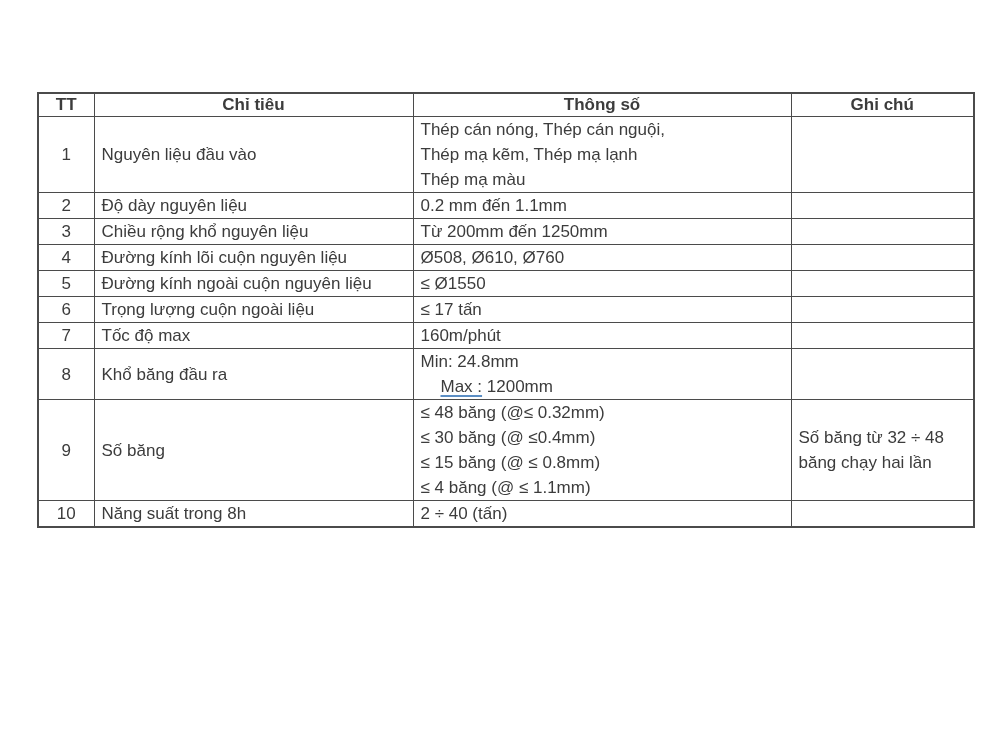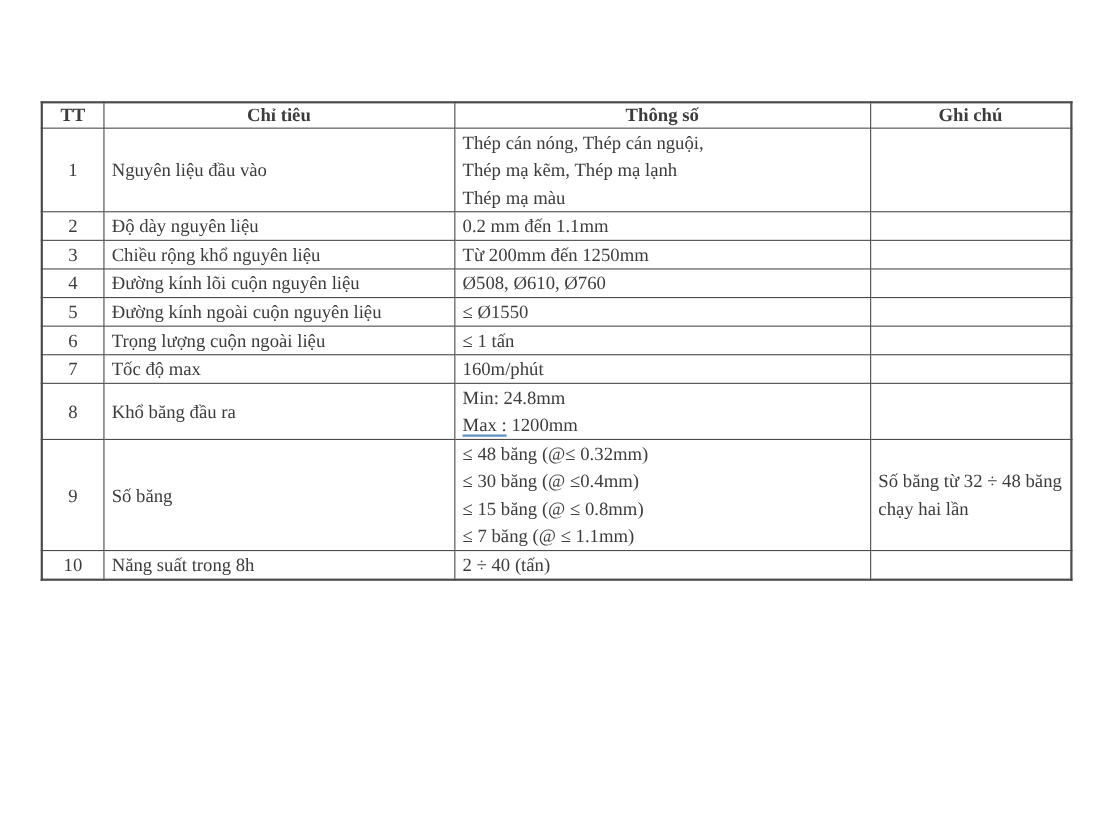--- a/index.html
+++ b/index.html
@@ -17,21 +17,20 @@
     color: #3c3c3c;
   }
   table.spec {
     position: absolute;
     left: 37px;
     top: 92px;
     border-collapse: collapse;
     table-layout: fixed;
     width: 936px;
     font-size: 17px;
-    font-family: Liberation Serif, serif;
   }
   table.spec, table.spec th, table.spec td {
     border: 1.6px solid #4b4b4b;
   }
   table.spec { border-width: 2px; }
   th {
     font-weight: bold;
     text-align: center;
     height: 22px;
     line-height: 22px;
@@ -46,20 +45,21 @@
   td.tt {
     text-align: center;
     padding: 0;
   }
   td.val div { line-height: 25px; }
   .u-blue {
     text-decoration: underline;
     text-decoration-color: #5b8ec4;
     text-decoration-thickness: 2px;
     text-underline-offset: 3px;
+    margin-left: 20px;
   }
 </style>
 </head>
 <body>
 
 <div class="page">
   <table class="spec">
     <colgroup>
       <col style="width:56px">
       <col style="width:319px">
@@ -114,21 +114,21 @@
           <td>Đường kính ngoài cuộn nguyên liệu</td>
           <td class="val">
             <div>≤ Ø1550</div>
           </td>
           <td></td>
         </tr>
         <tr>
           <td class="tt">6</td>
           <td>Trọng lượng cuộn ngoài liệu</td>
           <td class="val">
-            <div>≤ 1 tấn</div>
+            <div>≤ 17 tấn</div>
           </td>
           <td></td>
         </tr>
         <tr>
           <td class="tt">7</td>
           <td>Tốc độ max</td>
           <td class="val">
             <div>160m/phút</div>
           </td>
           <td></td>
@@ -142,21 +142,21 @@
           </td>
           <td></td>
         </tr>
         <tr>
           <td class="tt">9</td>
           <td>Số băng</td>
           <td class="val">
             <div>≤ 48 băng (@≤ 0.32mm)</div>
             <div>≤ 30 băng (@ ≤0.4mm)</div>
             <div>≤ 15 băng (@ ≤ 0.8mm)</div>
-            <div>≤ 7 băng (@ ≤ 1.1mm)</div>
+            <div>≤ 4 băng (@ ≤ 1.1mm)</div>
           </td>
           <td>Số băng từ 32 ÷ 48 băng chạy hai lần</td>
         </tr>
         <tr>
           <td class="tt">10</td>
           <td>Năng suất trong 8h</td>
           <td class="val">
             <div>2 ÷ 40 (tấn)</div>
           </td>
           <td></td>

